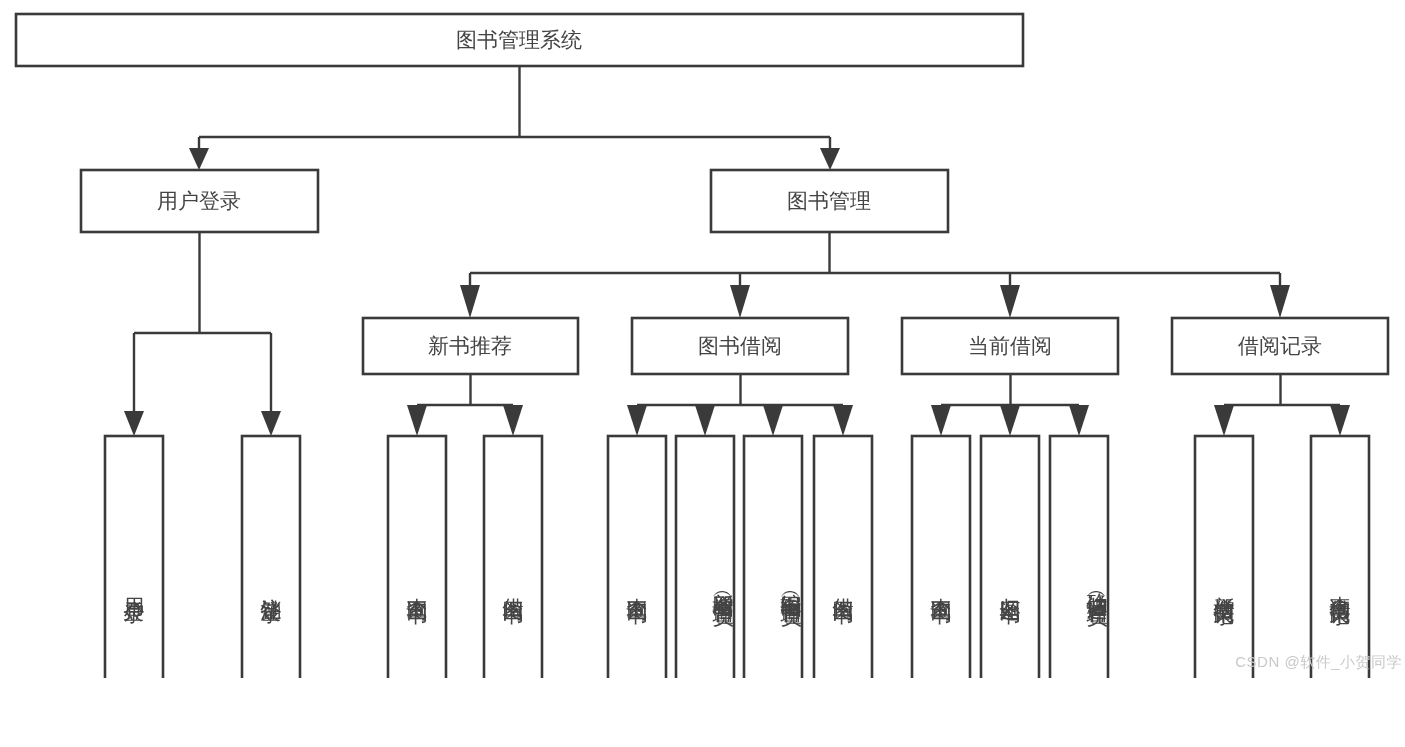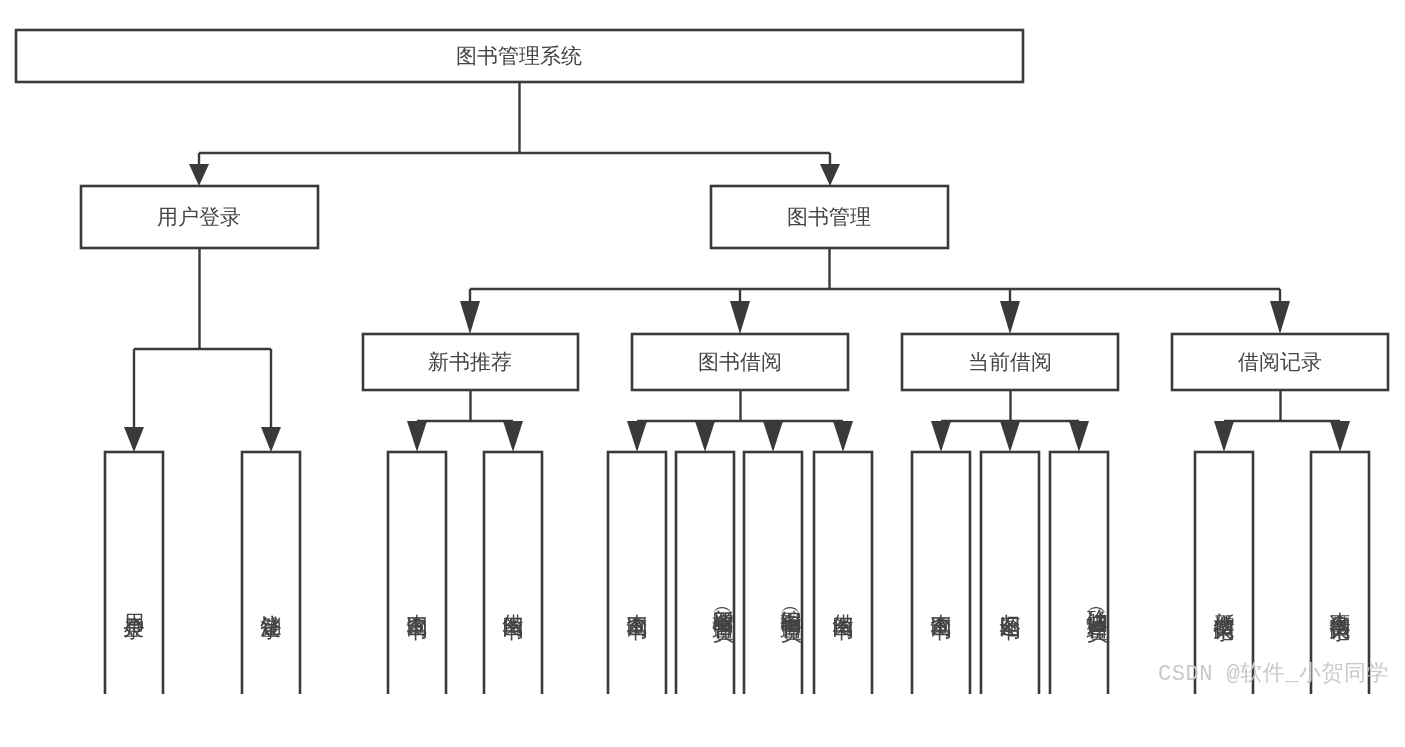--- a/index.html
+++ b/index.html
@@ -9,21 +9,20 @@
   }
   body {
     font-family: "Liberation Sans", "DejaVu Sans", sans-serif;
   }
   #diagram-root {
     position: relative;
     width: 1405px;
     height: 678px;
     background: #ffffff;
     overflow: hidden;
-    margin-top: 16px;
   }
   svg.flow-canvas {
     position: absolute;
     left: 0;
     top: 0;
     width: 1405px;
     height: 747px;
   }
   .node-box {
     fill: #ffffff;
@@ -55,24 +54,24 @@
     font-size: 21px;
     line-height: 1.05;
     color: #444444;
     letter-spacing: 2px;
     white-space: nowrap;
     pointer-events: none;
     text-align: center;
   }
   .watermark {
     position: absolute;
-    right: 16px;
+    right: 3px;
     bottom: 6px;
-    font-family: Liberation Mono, monospace;
-    font-size: 22px;
+    font-family: Liberation Sans, sans-serif;
+    font-size: 15px;
     color: #c9c9c9;
     white-space: nowrap;
     letter-spacing: 0.5px;
   }
 </style>
 </head>
 <body>
 
 <div id="diagram-root">
 

